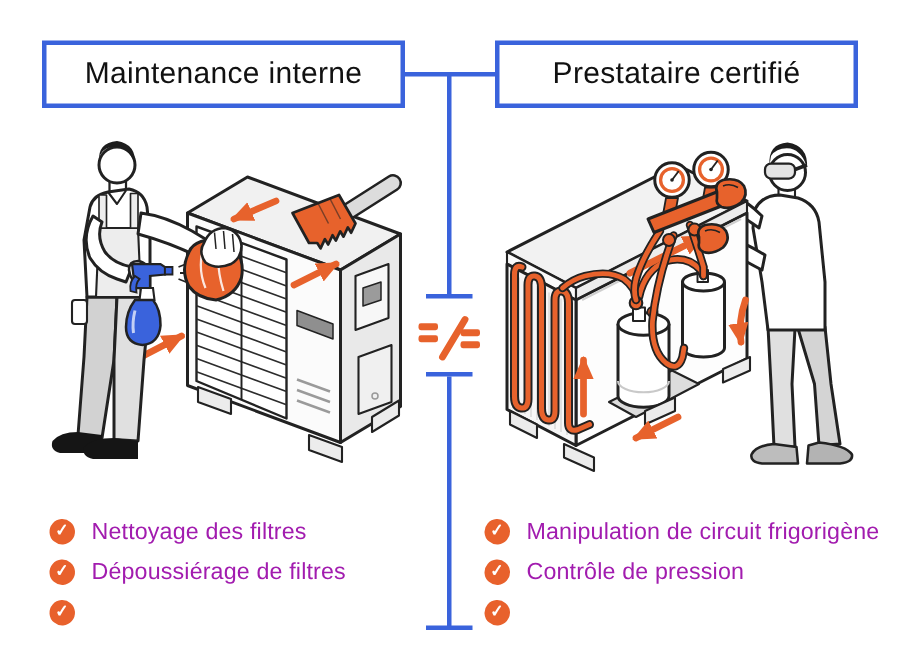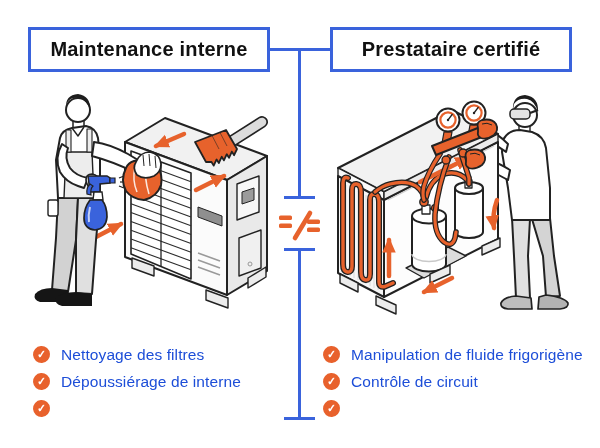--- a/index.html
+++ b/index.html
@@ -5,21 +5,21 @@
   html,body{margin:0;padding:0;background:#fff;}
   .canvas{
     position:relative;width:600px;height:448px;background:#ffffff;overflow:hidden;
     font-family:"Liberation Sans", sans-serif;color:#141414;
   }
   
   .title-box{
     position:absolute;top:27px;width:242px;height:45px;box-sizing:border-box;
     border:3px solid #3A63DC;background:#ffffff;z-index:3;
     display:flex;align-items:center;justify-content:center;
-    font-size:20px;font-weight:700;letter-spacing:.2px;color:#111;
+    font-size:20px;font-weight:400;letter-spacing:.2px;color:#111;
   }
   .title-box.left{left:28px;}
   .title-box.right{left:330px;justify-content:center;}
   
   .connector-h{position:absolute;left:268px;top:48px;width:64px;height:3px;background:#3A63DC;z-index:1;}
   .vseg{position:absolute;left:298px;width:3px;background:#3A63DC;}
   .seg1{top:50px;height:147px;}
   .seg2{top:251px;height:167px;}
   .vcap{position:absolute;left:284px;width:31px;height:3px;background:#3A63DC;}
   .cap1{top:196px;}
@@ -33,21 +33,21 @@
   
   .checklist{position:absolute;list-style:none;margin:0;padding:0;}
   .checklist.left{left:33px;top:346px;}
   .checklist.right{left:323px;top:346px;}
   .checklist li{display:flex;align-items:center;gap:11px;margin-bottom:10px;height:17px;}
   .chk{
     flex:0 0 17px;width:17px;height:17px;border-radius:50%;background:#E8612C;
     display:flex;align-items:center;justify-content:center;
     color:#fff;font-size:11px;font-weight:700;line-height:1;transform:rotate(-4deg);
   }
-  .chk-label{font-size:15.5px;color:#1d4ed8;white-space:nowrap;letter-spacing:.1px;}
+  .chk-label{font-size:15.5px;color:#a21caf;white-space:nowrap;letter-spacing:.1px;}
 </style>
 </head>
 <body>
 
 <div class="canvas">
 
   <div class="connector-h"></div>
 
   <div class="title-box left">
     <span>Maintenance interne</span>
@@ -307,34 +307,34 @@
     </g>
   </svg>
 
   <ul class="checklist left">
     <li>
       <span class="chk">✓</span>
       <span class="chk-label">Nettoyage des filtres</span>
     </li>
     <li>
       <span class="chk">✓</span>
-      <span class="chk-label">Dépoussiérage de interne</span>
+      <span class="chk-label">Dépoussiérage de filtres</span>
     </li>
     <li>
       <span class="chk">✓</span>
     </li>
   </ul>
 
   <ul class="checklist right">
     <li>
       <span class="chk">✓</span>
-      <span class="chk-label">Manipulation de fluide frigorigène</span>
-    </li>
-    <li>
-      <span class="chk">✓</span>
-      <span class="chk-label">Contrôle de circuit</span>
+      <span class="chk-label">Manipulation de circuit frigorigène</span>
+    </li>
+    <li>
+      <span class="chk">✓</span>
+      <span class="chk-label">Contrôle de pression</span>
     </li>
     <li>
       <span class="chk">✓</span>
     </li>
   </ul>
 
 </div>
 
 </body></html>

